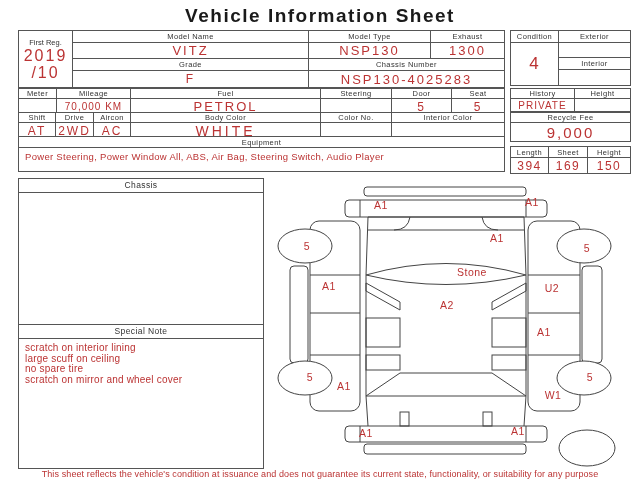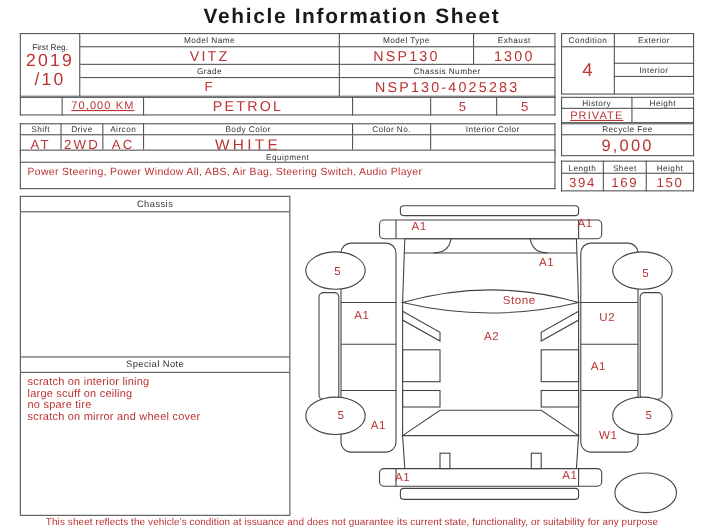--- a/index.html
+++ b/index.html
@@ -8,21 +8,21 @@
     font-family:"Liberation Sans",sans-serif;color:#222;overflow:hidden;
   }
   .title{
     position:absolute;top:5px;left:0;width:640px;text-align:center;
     font-size:19px;font-weight:bold;letter-spacing:1.5px;color:#1a1a1a;
   }
   table{border-collapse:collapse;table-layout:fixed;position:absolute;background:#fff;}
   td,th{border:1px solid #555;padding:0;margin:0;text-align:center;vertical-align:middle;overflow:hidden;font-weight:normal;}
   .th{font-size:7.5px;color:#333;letter-spacing:0.4px;line-height:9px;}
   .val{color:#bb3333;letter-spacing:2px;font-size:13px;white-space:nowrap;}
-  .val-sm{color:#bb3333;letter-spacing:1px;font-size:10px;white-space:nowrap;text-decoration:underline;}
+  .val-sm{color:#bb3333;letter-spacing:1px;font-size:10px;white-space:nowrap;}
   .val-md{color:#bb3333;letter-spacing:2px;font-size:12px;white-space:nowrap;}
   .firstreg .fr-label{font-size:7.5px;color:#333;margin-top:1px;}
   .firstreg .fr-line{color:#bb3333;font-size:16px;letter-spacing:2px;line-height:17px;}
   .cond-val{color:#bb3333;font-size:17px;letter-spacing:1px;}
   .equip-val{color:#bb3333;font-size:9.5px;letter-spacing:0.3px;text-align:left;vertical-align:top;padding:3px 0 0 6px;}
   .recycle-val{color:#bb3333;font-size:15px;letter-spacing:2px;}
   .dim-val{color:#bb3333;font-size:12px;letter-spacing:1.5px;}
   .notebox{
     position:absolute;left:18px;top:178px;width:244px;height:289px;
     border:1px solid #555;background:#fff;
@@ -108,20 +108,28 @@
   <table style="left:18px;top:88px;width:486px;">
     <colgroup>
         <col style="width:38px">
         <col style="width:74px">
         <col style="width:190px">
         <col style="width:71px">
         <col style="width:60px">
         <col style="width:53px">
       </colgroup>
     <tbody>
+        <tr style="height:10px;">
+      <th class="th">Meter</th>
+      <th class="th">Mileage</th>
+      <th class="th">Fuel</th>
+      <th class="th">Steering</th>
+      <th class="th">Door</th>
+      <th class="th">Seat</th>
+    </tr>
     <tr style="height:13px;">
       <td class="val-sm"></td>
       <td class="val-sm">70,000 KM</td>
       <td class="val">PETROL</td>
       <td class="val-sm"></td>
       <td class="val-md">5</td>
       <td class="val-md">5</td>
     </tr>
   </tbody>
     </table>

